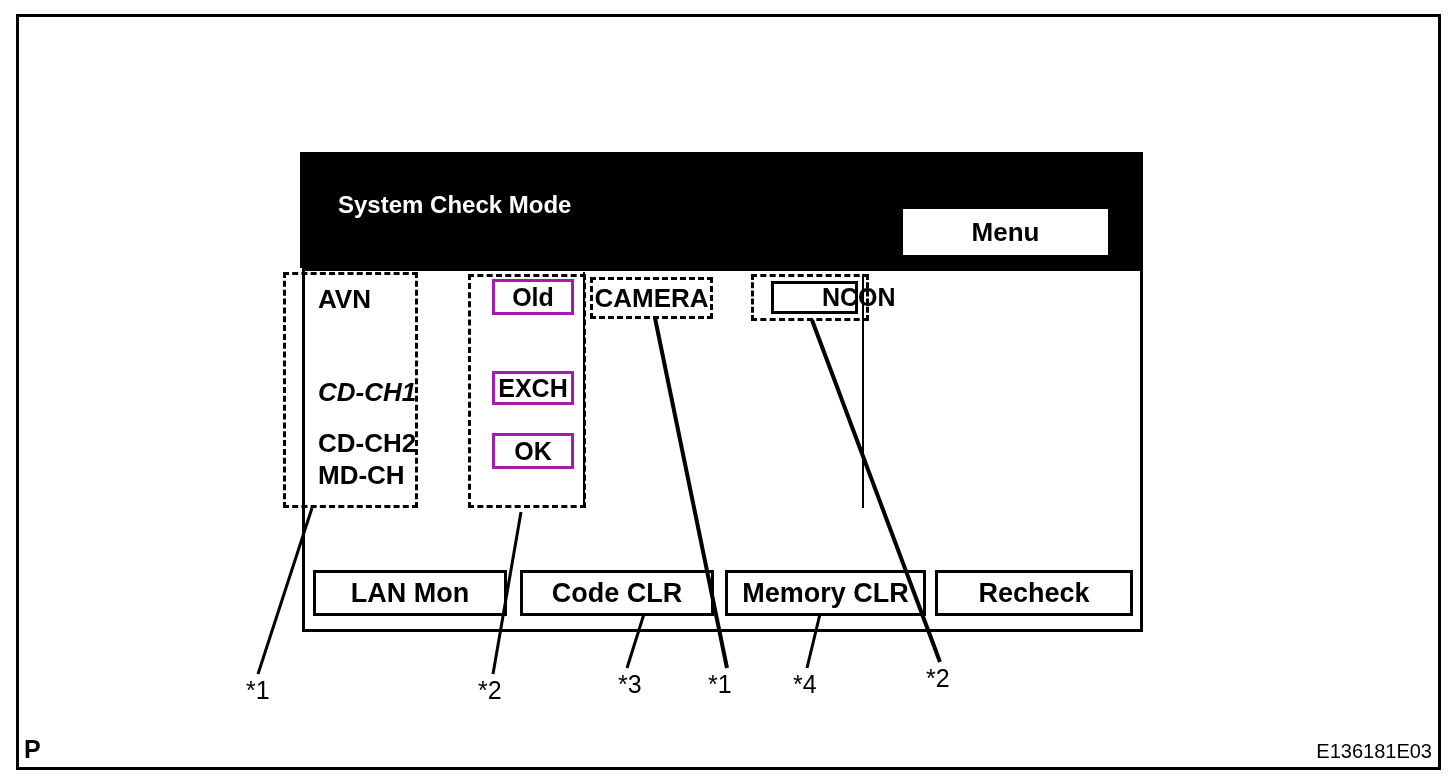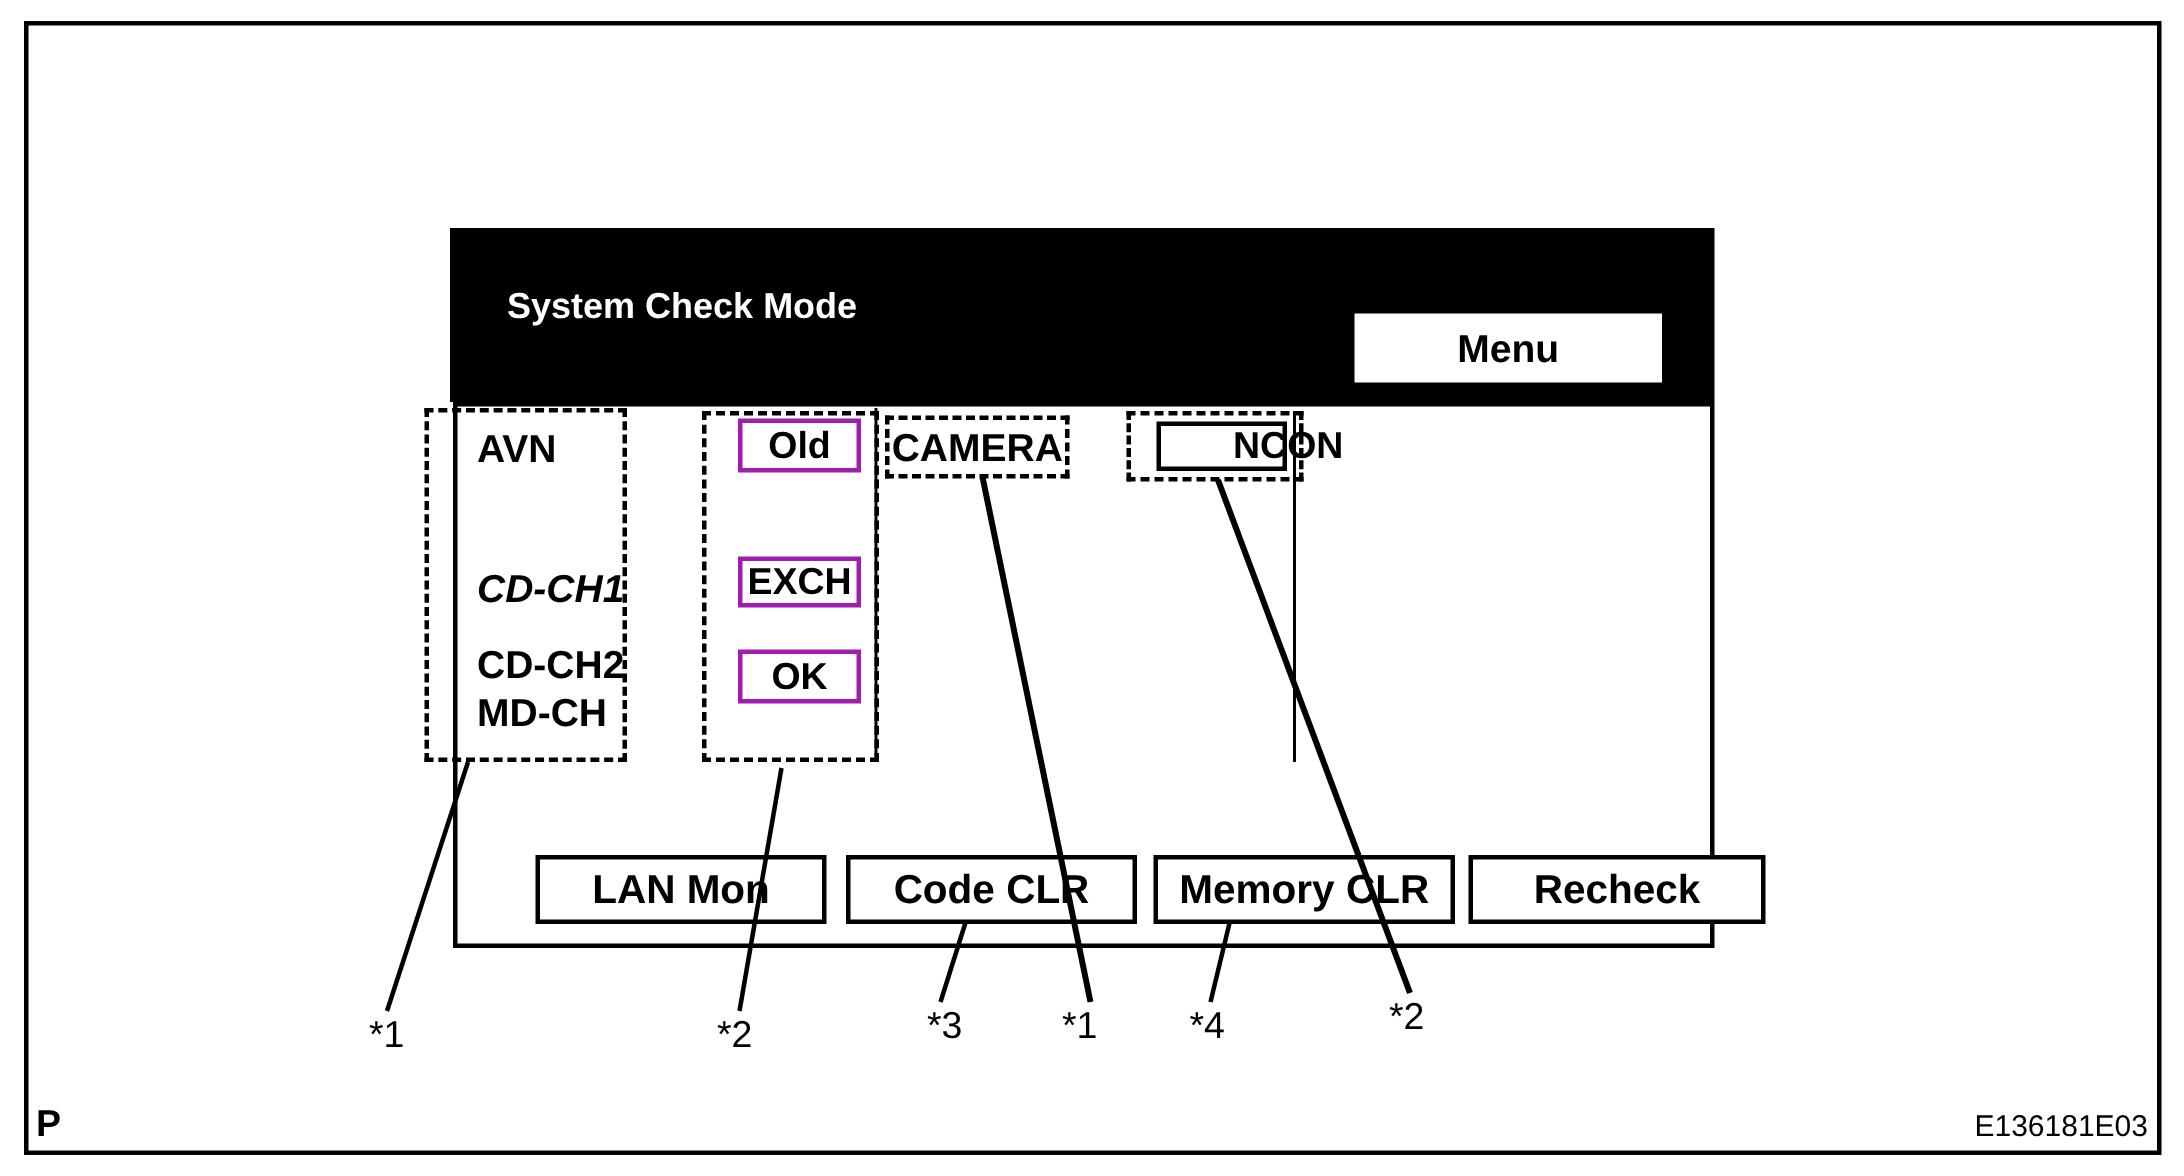--- a/index.html
+++ b/index.html
@@ -24,21 +24,21 @@
   .stat3 { top:433px; height:36px; line-height:30px; }
   .camera-box { left:590px; top:277px; width:123px; height:42px; text-align:center;
                 font-size:26px; font-weight:bold; line-height:36px; }
   .ncon-dash { left:751px; top:274px; width:118px; height:47px; }
   .ncon-solid { left:771px; top:281px; width:87px; height:33px; border:3px solid #000;
                 text-align:center; font-size:25px; font-weight:bold; line-height:27px; background:#fff;padding-left:48px; }
   .vline { width:2px; background:#000; }
   .vlineA { left:583px; top:272px; height:236px; }
   .vlineB { left:862px; top:274px; height:234px; }
   .fbtn { top:570px; height:46px; border:3px solid #000; text-align:center;
-          font-size:27px; font-weight:bold; line-height:40px; background:#fff;margin-left:44px; }
+          font-size:27px; font-weight:bold; line-height:40px; background:#fff; }
   .fbtn1 { left:313px; width:194px; }
   .fbtn2 { left:520px; width:194px; }
   .fbtn3 { left:725px; width:201px; }
   .fbtn4 { left:935px; width:198px; }
   .callout { font-size:25px; line-height:26px; white-space:nowrap; }
   .co1 { left:246px; top:677px; } .co2 { left:478px; top:677px; }
   .co3 { left:618px; top:671px; } .co4 { left:708px; top:671px; }
   .co5 { left:793px; top:671px; } .co6 { left:926px; top:665px; }
   .page-letter { left:24px; top:735px; font-size:25px; font-weight:bold; }
   .fig-code { left:1300px; top:740px; width:132px; text-align:right; font-size:20px; }

